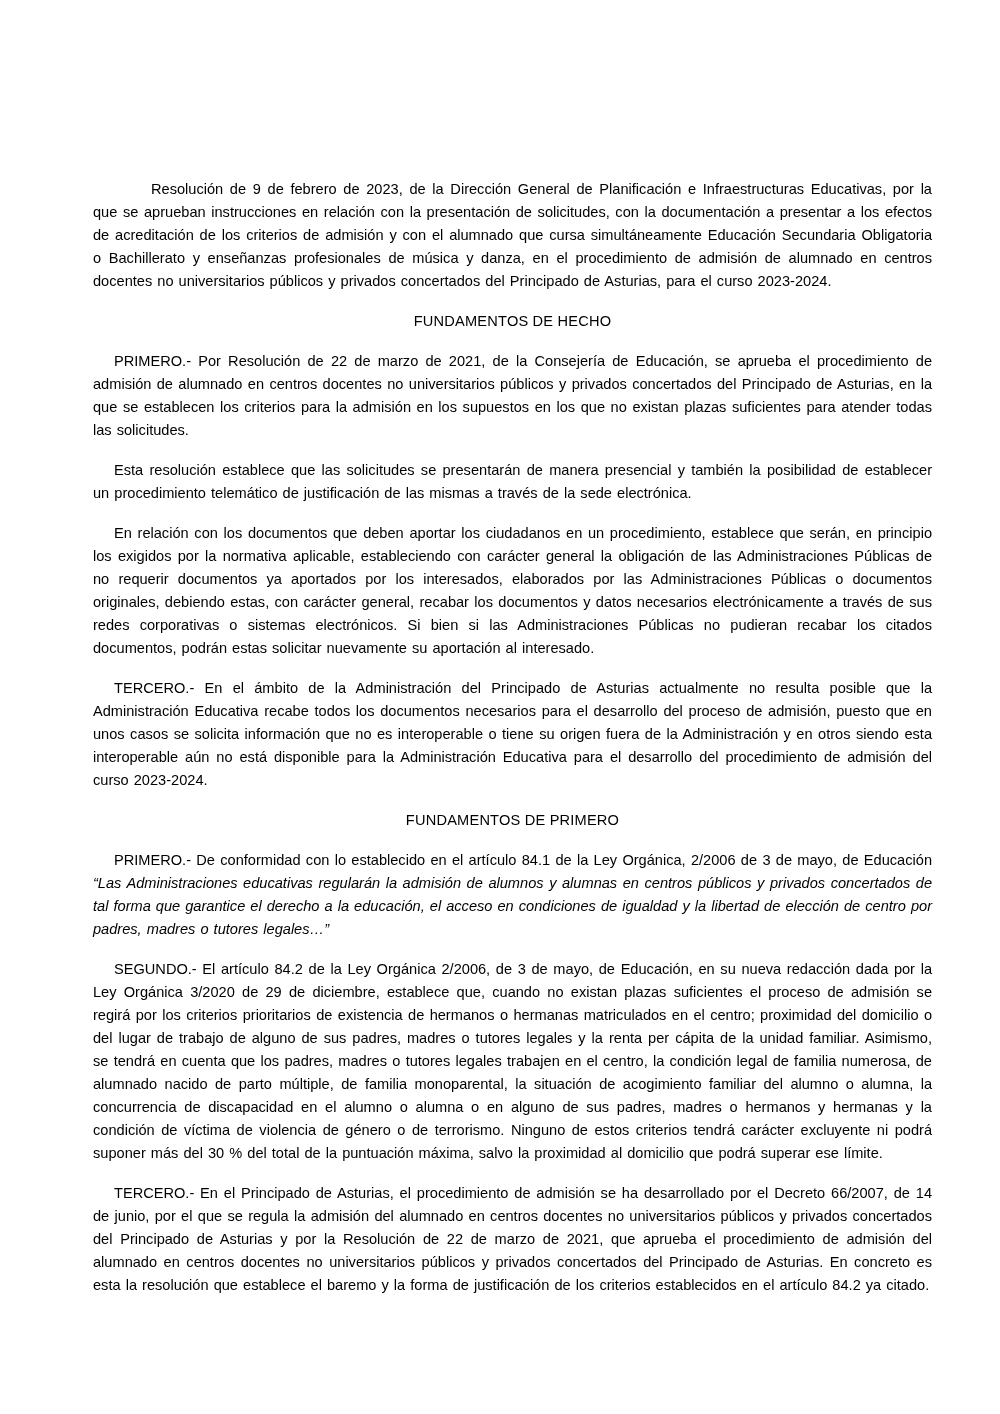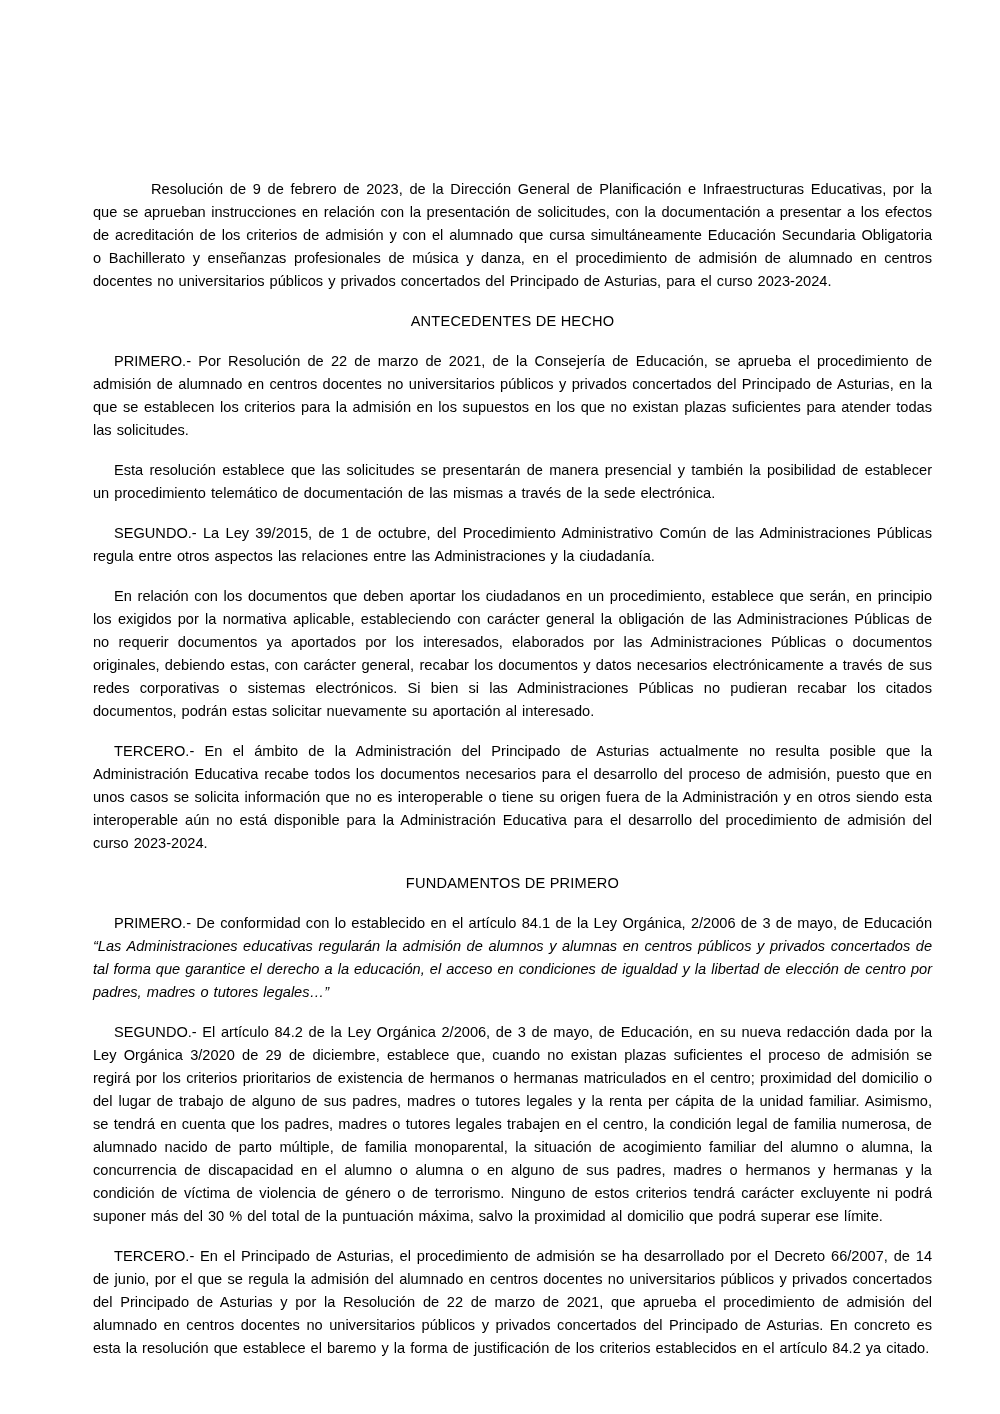--- a/index.html
+++ b/index.html
@@ -47,26 +47,25 @@
   }
 </style>
 </head>
 <body>
 
 <div class="page">
   <div class="content">
 
     <p class="para intro">Resolución de 9 de febrero de 2023, de la Dirección General de Planificación e Infraestructuras Educativas, por la que se aprueban instrucciones en relación con la presentación de solicitudes, con la documentación a presentar a los efectos de acreditación de los criterios de admisión y con el alumnado que cursa simultáneamente Educación Secundaria Obligatoria o Bachillerato y enseñanzas profesionales de música y danza, en el procedimiento de admisión de alumnado en centros docentes no universitarios públicos y privados concertados del Principado de Asturias, para el curso 2023-2024.</p>
 
-    <h2 class="heading">ANTECEDENTES DE HECHO</h2>
+    <h2 class="heading">FUNDAMENTOS DE HECHO</h2>
 
     <div>
         <p class="para"><span>PRIMERO.- Por Resolución de 22 de marzo de 2021, de la Consejería de Educación, se aprueba el procedimiento de admisión de alumnado en centros docentes no universitarios públicos y privados concertados del Principado de Asturias, en la que se establecen los criterios para la admisión en los supuestos en los que no existan plazas suficientes para atender todas las solicitudes.</span></p>
-        <p class="para"><span>Esta resolución establece que las solicitudes se presentarán de manera presencial y también la posibilidad de establecer un procedimiento telemático de documentación de las mismas a través de la sede electrónica.</span></p>
-        <p class="para"><span>SEGUNDO.- La Ley 39/2015, de 1 de octubre, del Procedimiento Administrativo Común de las Administraciones Públicas regula entre otros aspectos las relaciones entre las Administraciones y la ciudadanía.</span></p>
+        <p class="para"><span>Esta resolución establece que las solicitudes se presentarán de manera presencial y también la posibilidad de establecer un procedimiento telemático de justificación de las mismas a través de la sede electrónica.</span></p>
         <p class="para"><span>En relación con los documentos que deben aportar los ciudadanos en un procedimiento, establece que serán, en principio los exigidos por la normativa aplicable, estableciendo con carácter general la obligación de las Administraciones Públicas de no requerir documentos ya aportados por los interesados, elaborados por las Administraciones Públicas o documentos originales, debiendo estas, con carácter general, recabar los documentos y datos necesarios electrónicamente a través de sus redes corporativas o sistemas electrónicos. Si bien si las Administraciones Públicas no pudieran recabar los citados documentos, podrán estas solicitar nuevamente su aportación al interesado.</span></p>
         <p class="para"><span>TERCERO.- En el ámbito de la Administración del Principado de Asturias actualmente no resulta posible que la Administración Educativa recabe todos los documentos necesarios para el desarrollo del proceso de admisión, puesto que en unos casos se solicita información que no es interoperable o tiene su origen fuera de la Administración y en otros siendo esta interoperable aún no está disponible para la Administración Educativa para el desarrollo del procedimiento de admisión del curso 2023-2024.</span></p>
       </div>
 
     <h2 class="heading">FUNDAMENTOS DE PRIMERO</h2>
 
     <div>
         <p class="para"><span>PRIMERO.- De conformidad con lo establecido en el artículo 84.1 de la Ley Orgánica, 2/2006 de 3 de mayo, de Educación </span><span class="run-italic">“Las Administraciones educativas regularán la admisión de alumnos y alumnas en centros públicos y privados concertados de tal forma que garantice el derecho a la educación, el acceso en condiciones de igualdad y la libertad de elección de centro por padres, madres o tutores legales…”</span></p>
         <p class="para"><span>SEGUNDO.- El artículo 84.2 de la Ley Orgánica 2/2006, de 3 de mayo, de Educación, en su nueva redacción dada por la Ley Orgánica 3/2020 de 29 de diciembre, establece que, cuando no existan plazas suficientes el proceso de admisión se regirá por los criterios prioritarios de existencia de hermanos o hermanas matriculados en el centro; proximidad del domicilio o del lugar de trabajo de alguno de sus padres, madres o tutores legales y la renta per cápita de la unidad familiar. Asimismo, se tendrá en cuenta que los padres, madres o tutores legales trabajen en el centro, la condición legal de familia numerosa, de alumnado nacido de parto múltiple, de familia monoparental, la situación de acogimiento familiar del alumno o alumna, la concurrencia de discapacidad en el alumno o alumna o en alguno de sus padres, madres o hermanos y hermanas y la condición de víctima de violencia de género o de terrorismo. Ninguno de estos criterios tendrá carácter excluyente ni podrá suponer más del 30 % del total de la puntuación máxima, salvo la proximidad al domicilio que podrá superar ese límite.</span></p>
         <p class="para"><span>TERCERO.- En el Principado de Asturias, el procedimiento de admisión se ha desarrollado por el Decreto 66/2007, de 14 de junio, por el que se regula la admisión del alumnado en centros docentes no universitarios públicos y privados concertados del Principado de Asturias y por la Resolución de 22 de marzo de 2021, que aprueba el procedimiento de admisión del alumnado en centros docentes no universitarios públicos y privados concertados del Principado de Asturias. En concreto es esta la resolución que establece el baremo y la forma de justificación de los criterios establecidos en el artículo 84.2 ya citado.</span></p>

